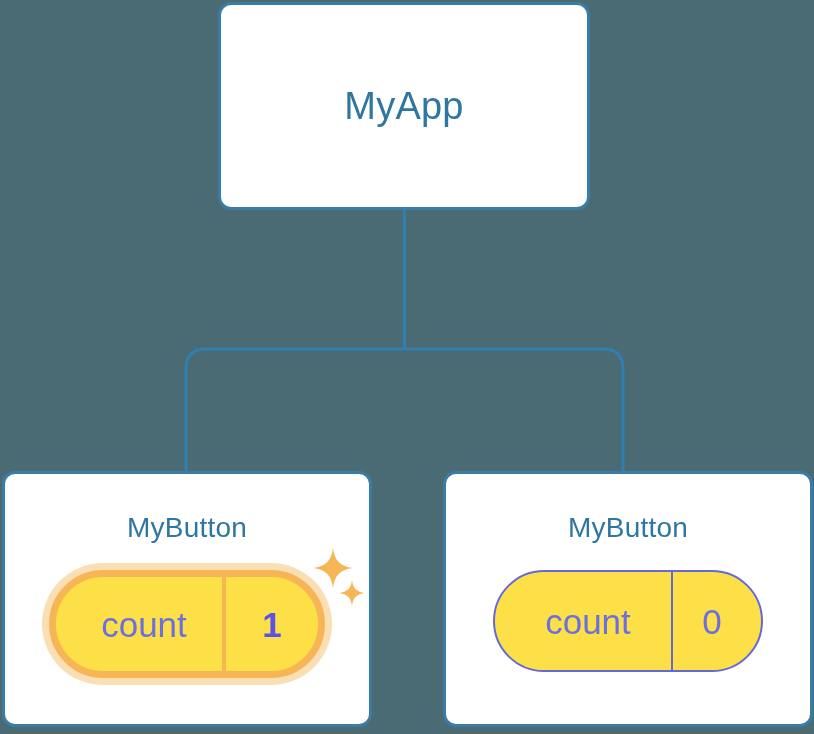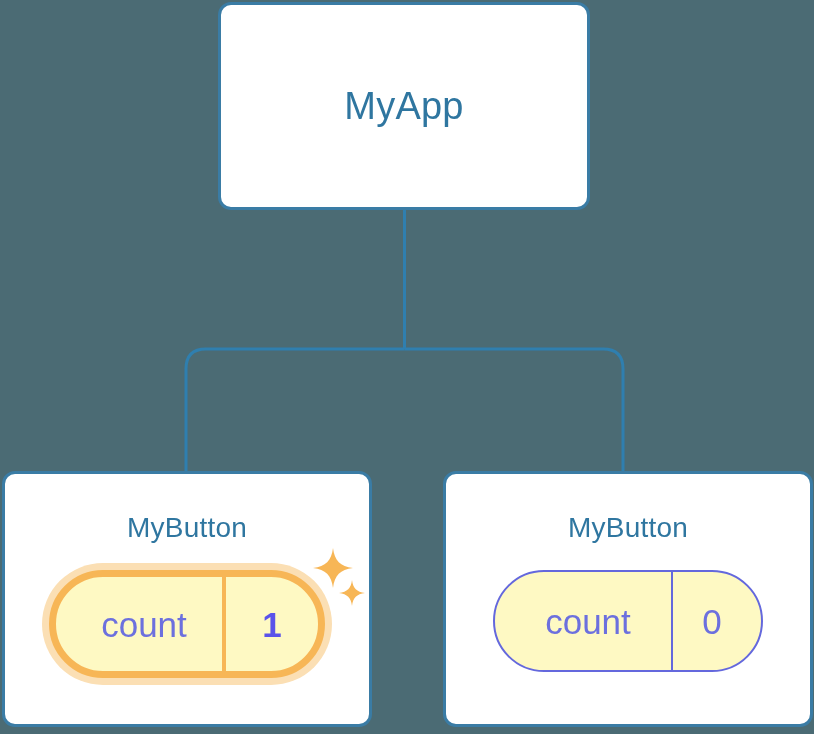--- a/index.html
+++ b/index.html
@@ -86,21 +86,21 @@
     margin-top: 28px;
     display: flex;
     align-items: center;
     justify-content: center;
   }
 
   .pill {
     position: relative;
     display: flex;
     align-items: stretch;
-    background: #fef9c3;
+    background: #fde047;
     z-index: 2;
     text-align: right;
   }
 
   .pill-plain {
     border: 2px solid #6468dd;
     border-radius: 999px;
     height: 102px;
     width: 270px;
   }

